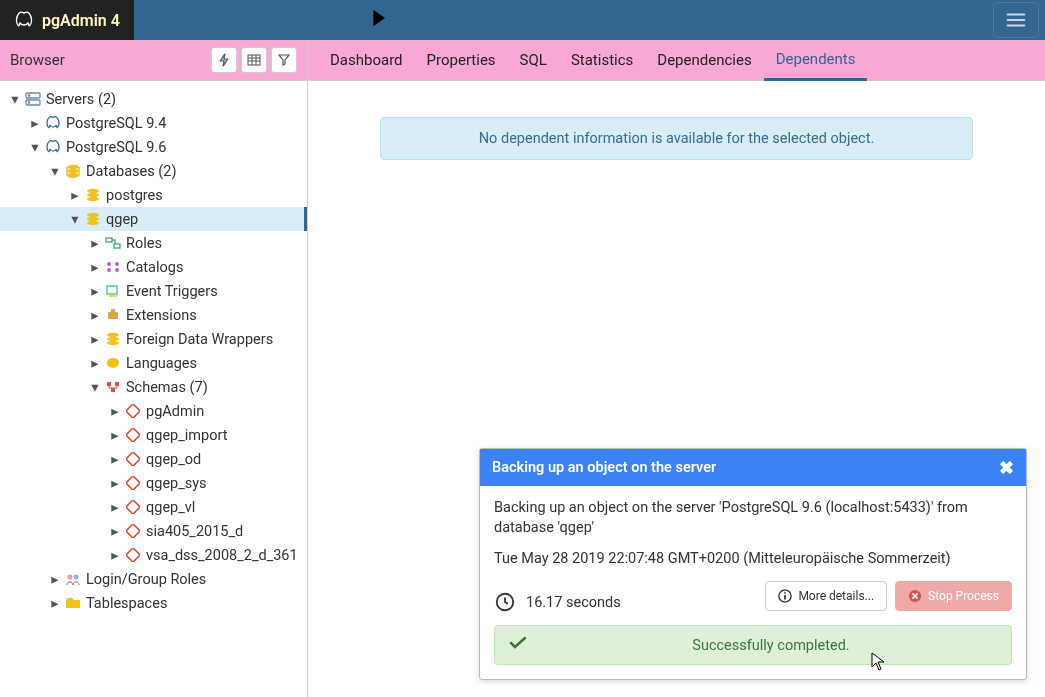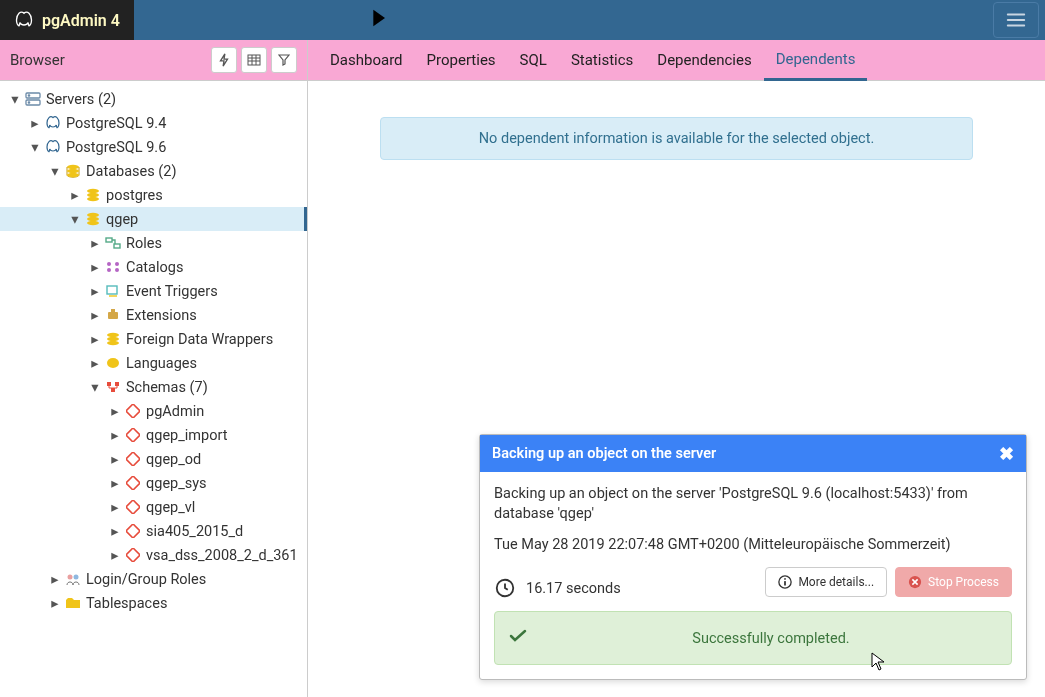--- a/index.html
+++ b/index.html
@@ -46,21 +46,21 @@
 .popup { position: absolute; right: 18px; bottom: 18px; width: 548px; background: #fff; border: 1px solid #bbb; border-radius: 3px; box-shadow: 0 2px 6px rgba(0,0,0,0.15); }
 .popup-header { background: #3b82f6; color: #fff; padding: 8px 12px; font-size: 14.5px; font-weight: 600; display: flex; align-items: center; justify-content: space-between; }
 .popup-body { padding: 12px 14px; font-size: 14.5px; color: #333; }
 .popup-body p { margin-bottom: 10px; line-height: 1.4; }
 .popup-row { display: flex; align-items: center; justify-content: space-between; margin-top: 8px; }
 .popup-time { display: flex; align-items: center; gap: 10px; margin-top: 12px; }
 .popup-buttons { display: flex; gap: 8px; }
 .btn { padding: 7px 12px; border-radius: 4px; font-size: 12px; cursor: pointer; display: inline-flex; align-items: center; gap: 6px; }
 .btn-default { background: #fff; border: 1px solid #ccc; color: #333; }
 .btn-danger { background: #f0a9a9; border: 1px solid #f0a9a9; color: #8b2e2e; }
-.success-bar { margin: 0 14px 14px; background: #dff0d8; border: 1px solid #c1e2b3; border-radius: 4px; padding: 17px 14px; display: flex; align-items: center; color: #3c763d; font-size: 14.5px; }
+.success-bar { margin: 0 14px 14px; background: #dff0d8; border: 1px solid #c1e2b3; border-radius: 4px; padding: 10px 14px; display: flex; align-items: center; color: #3c763d; font-size: 14.5px; }
 .success-bar .check { margin-right: 18px; }
 .success-bar .msg { flex: 1; text-align: center; }
 
 .cursor-icon { position: absolute; right: 158px; bottom: 26px; pointer-events: none; }
 </style>
 </head>
 <body>
 
 <div class="header">
   <div class="header-brand">

